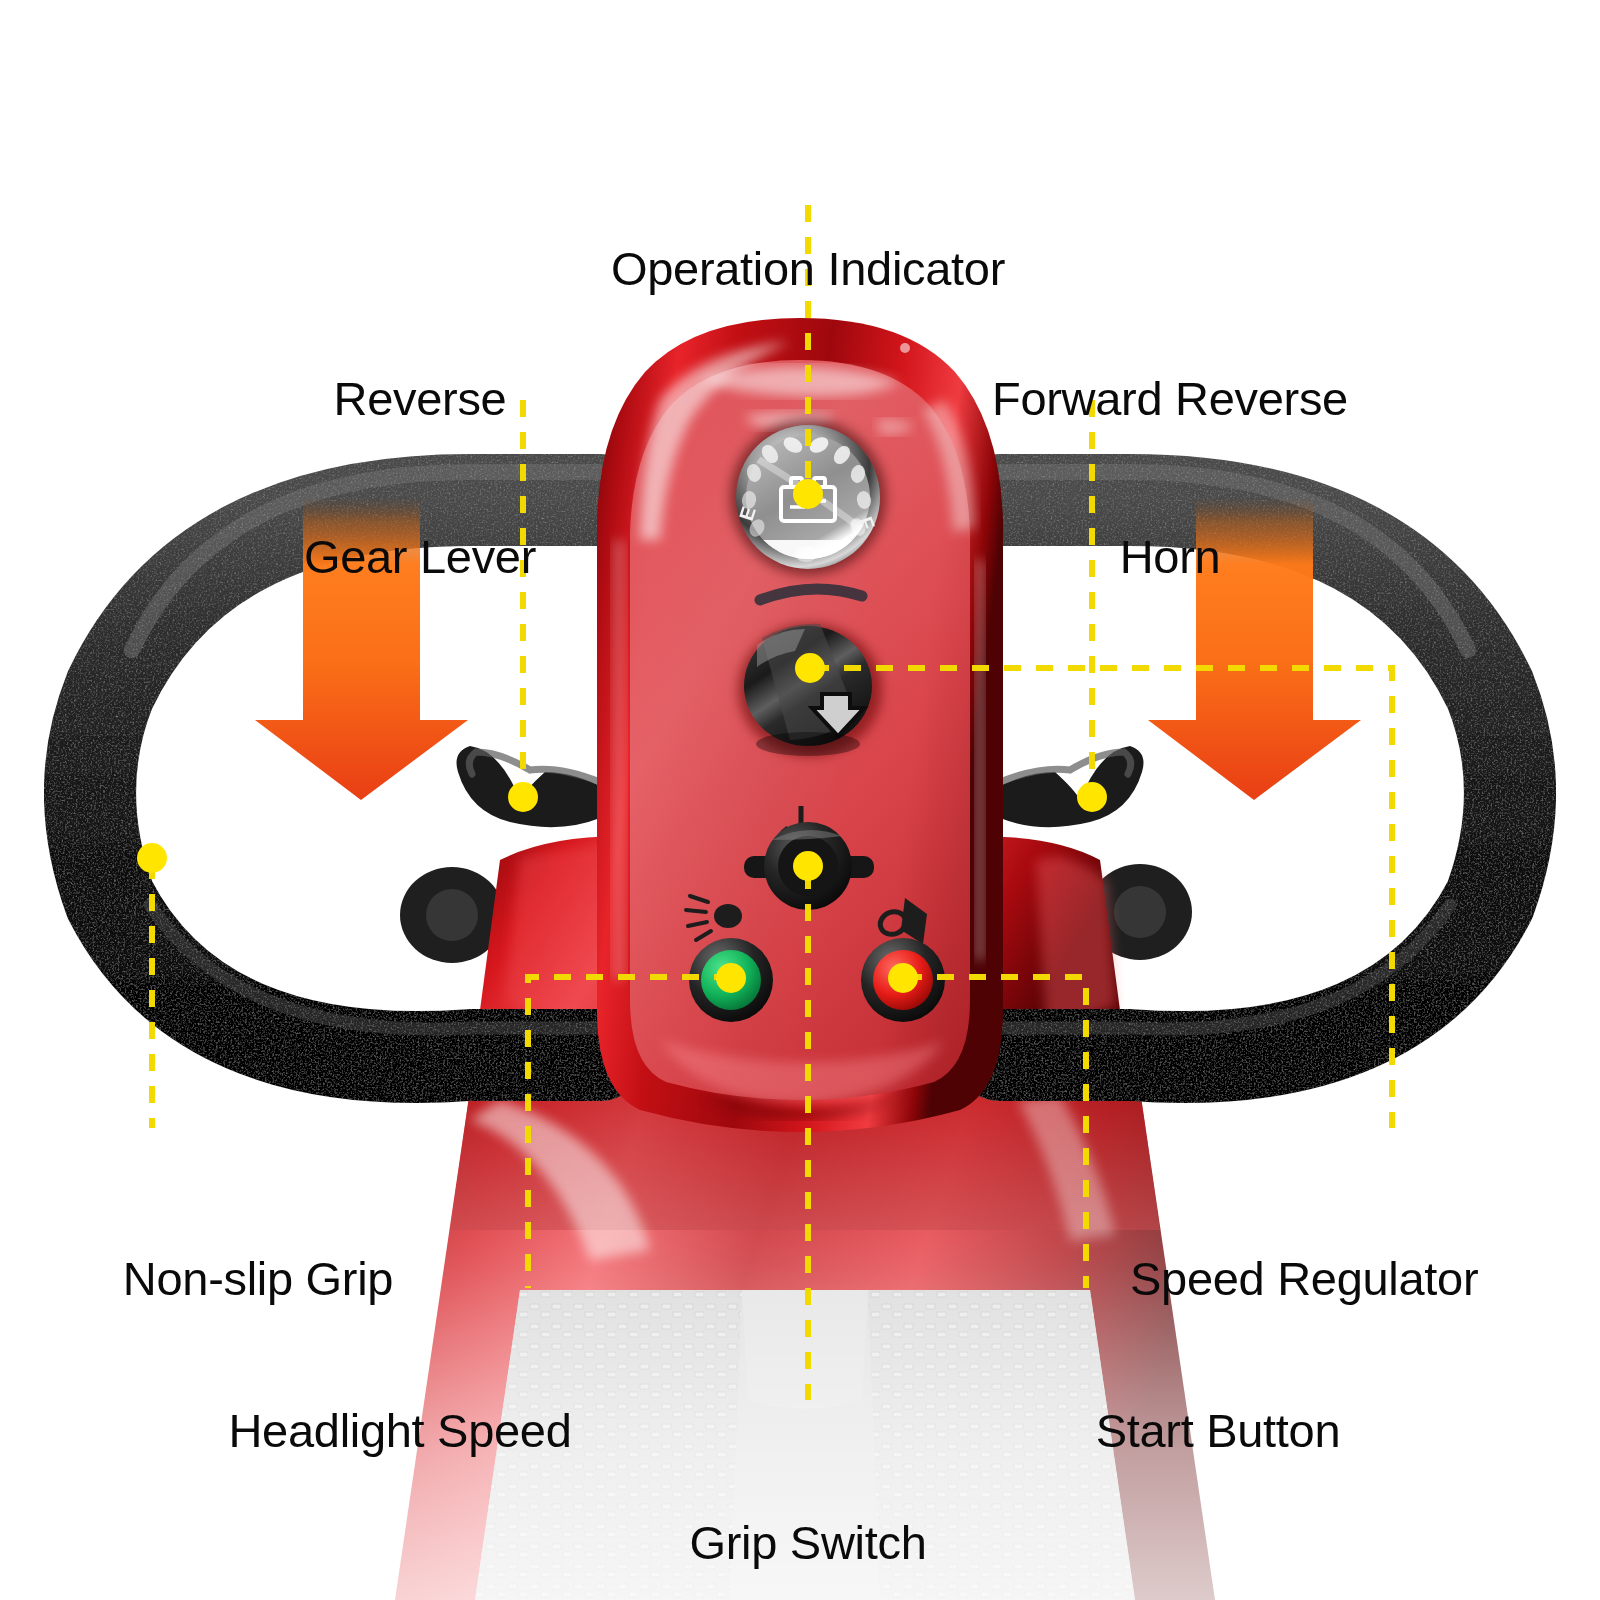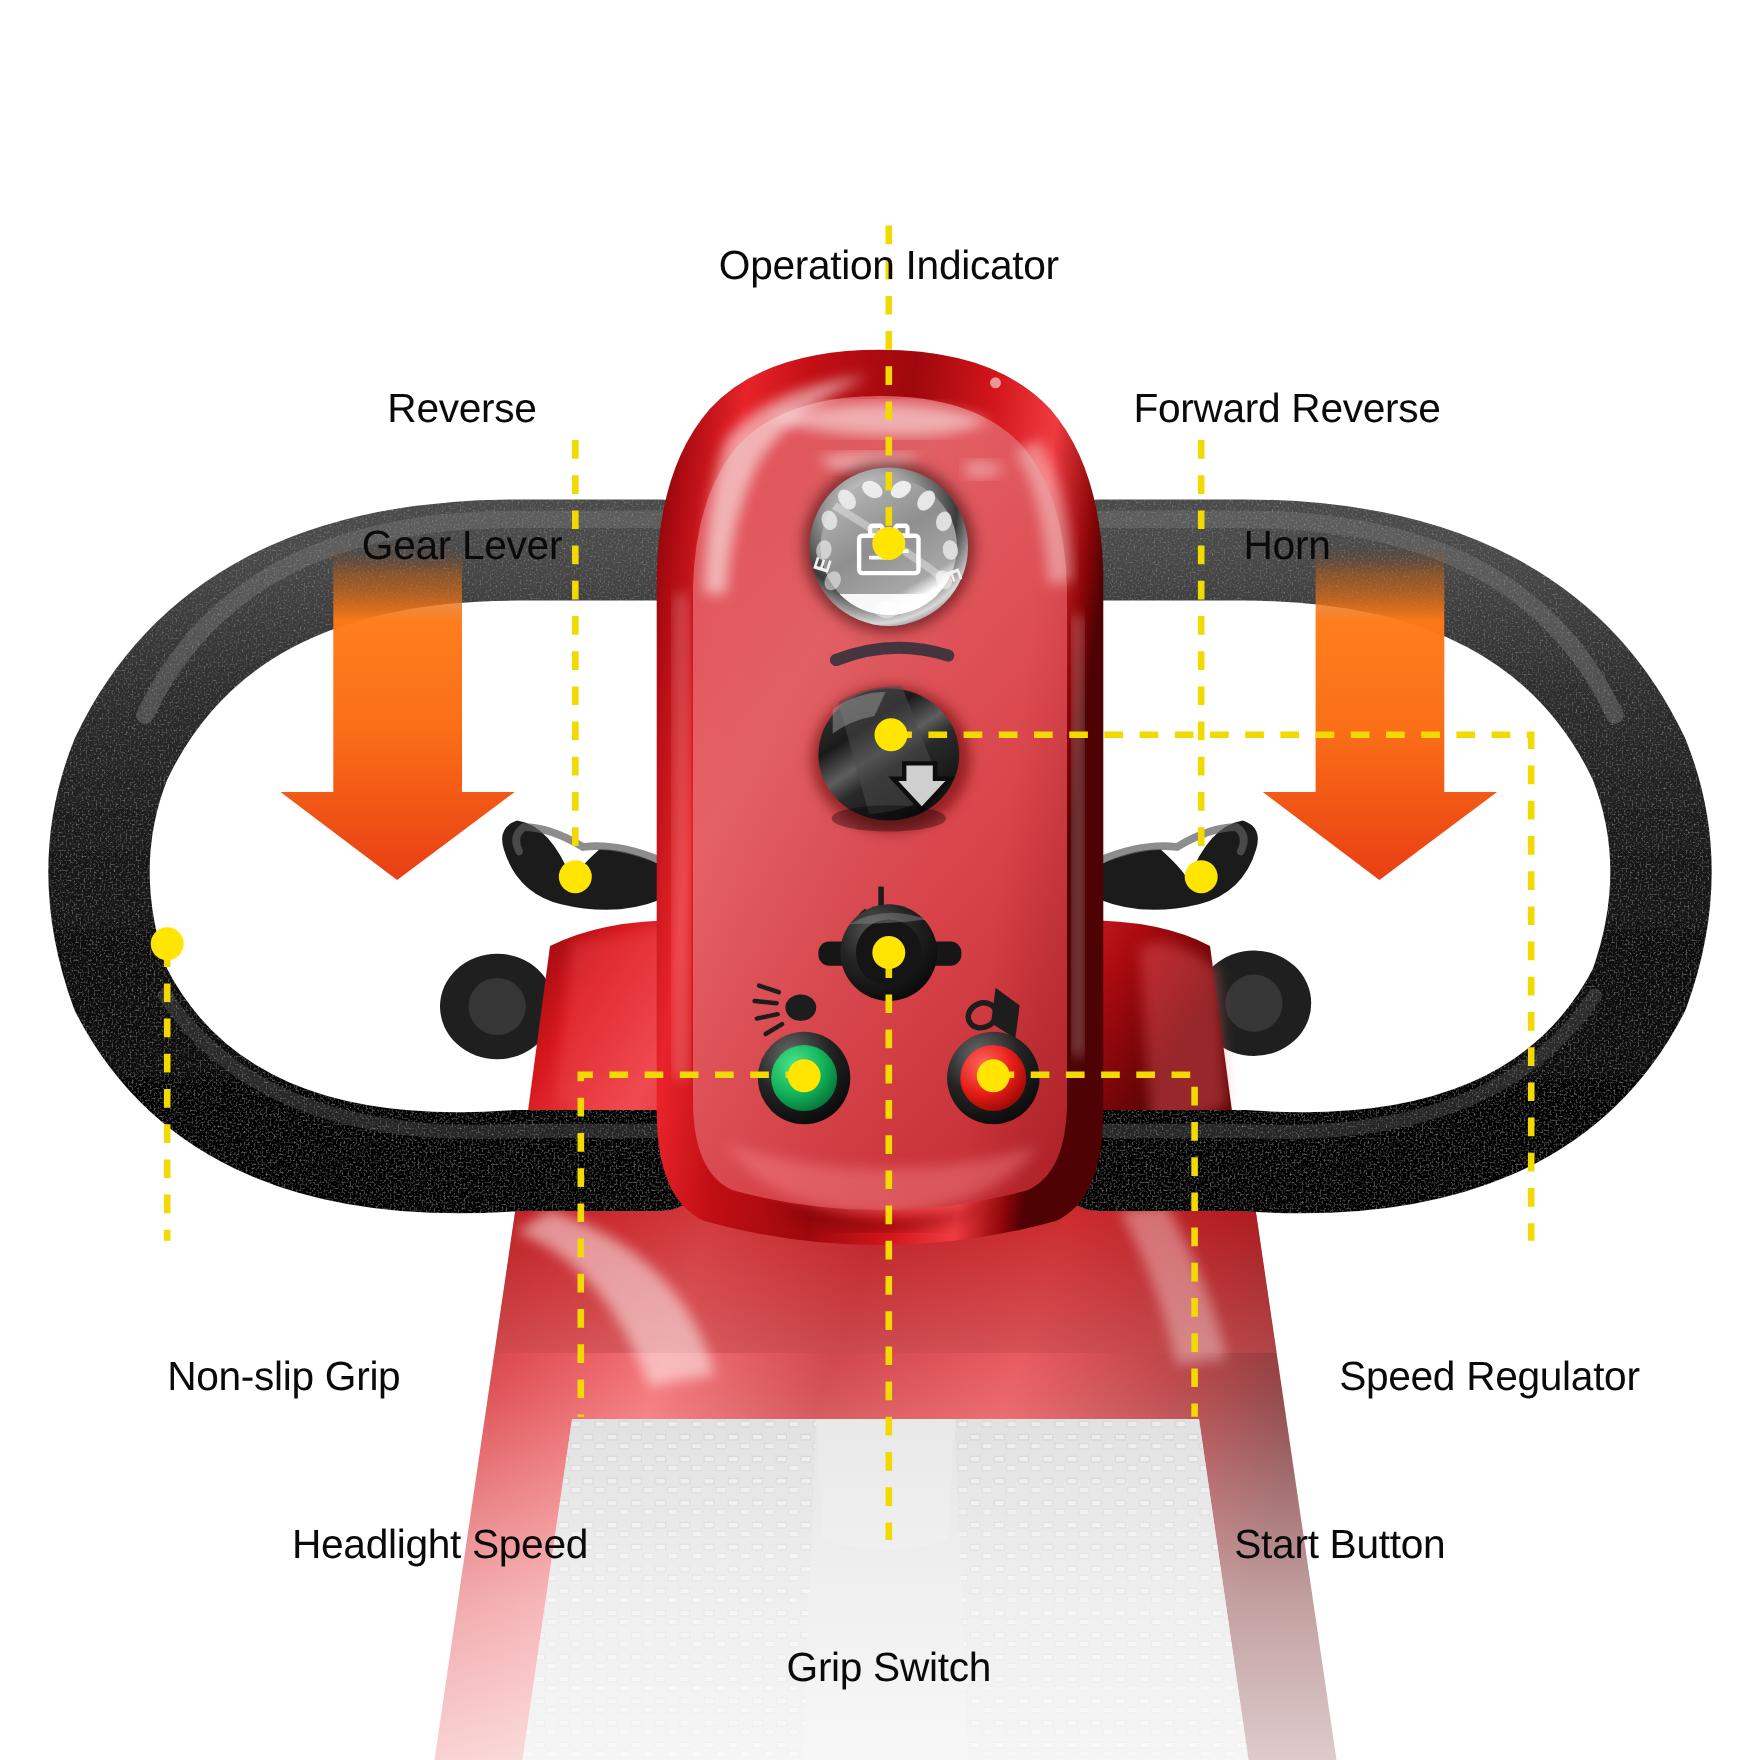--- a/index.html
+++ b/index.html
@@ -9,30 +9,30 @@
     font-family:"Liberation Sans", sans-serif;
     overflow:hidden;
     position:relative;
   }
   #stage{position:absolute;inset:0;width:1600px;height:1600px;}
 
   
   .label{
     position:absolute;
     color:#0a0a0a;
-    font-size:37px;
+    font-size:47px;
     line-height:1.12;
     letter-spacing:-0.3px;
     white-space:pre;
     font-weight:400;
     z-index:40;
   }
   .label.c{text-align:center;}
   .label.l{text-align:center;}
-  .label.r{text-align:center;}
+  .label.r{text-align:left;}
 
   
   .scene{position:absolute;left:0;top:0;width:1600px;height:1600px;z-index:10;}
   .scene svg{position:absolute;left:0;top:0;}
 
   
   .leads{position:absolute;left:0;top:0;width:1600px;height:1600px;z-index:30;pointer-events:none;}
   .dot{
     position:absolute;width:30px;height:30px;border-radius:50%;
     background:#ffe500;z-index:35;

